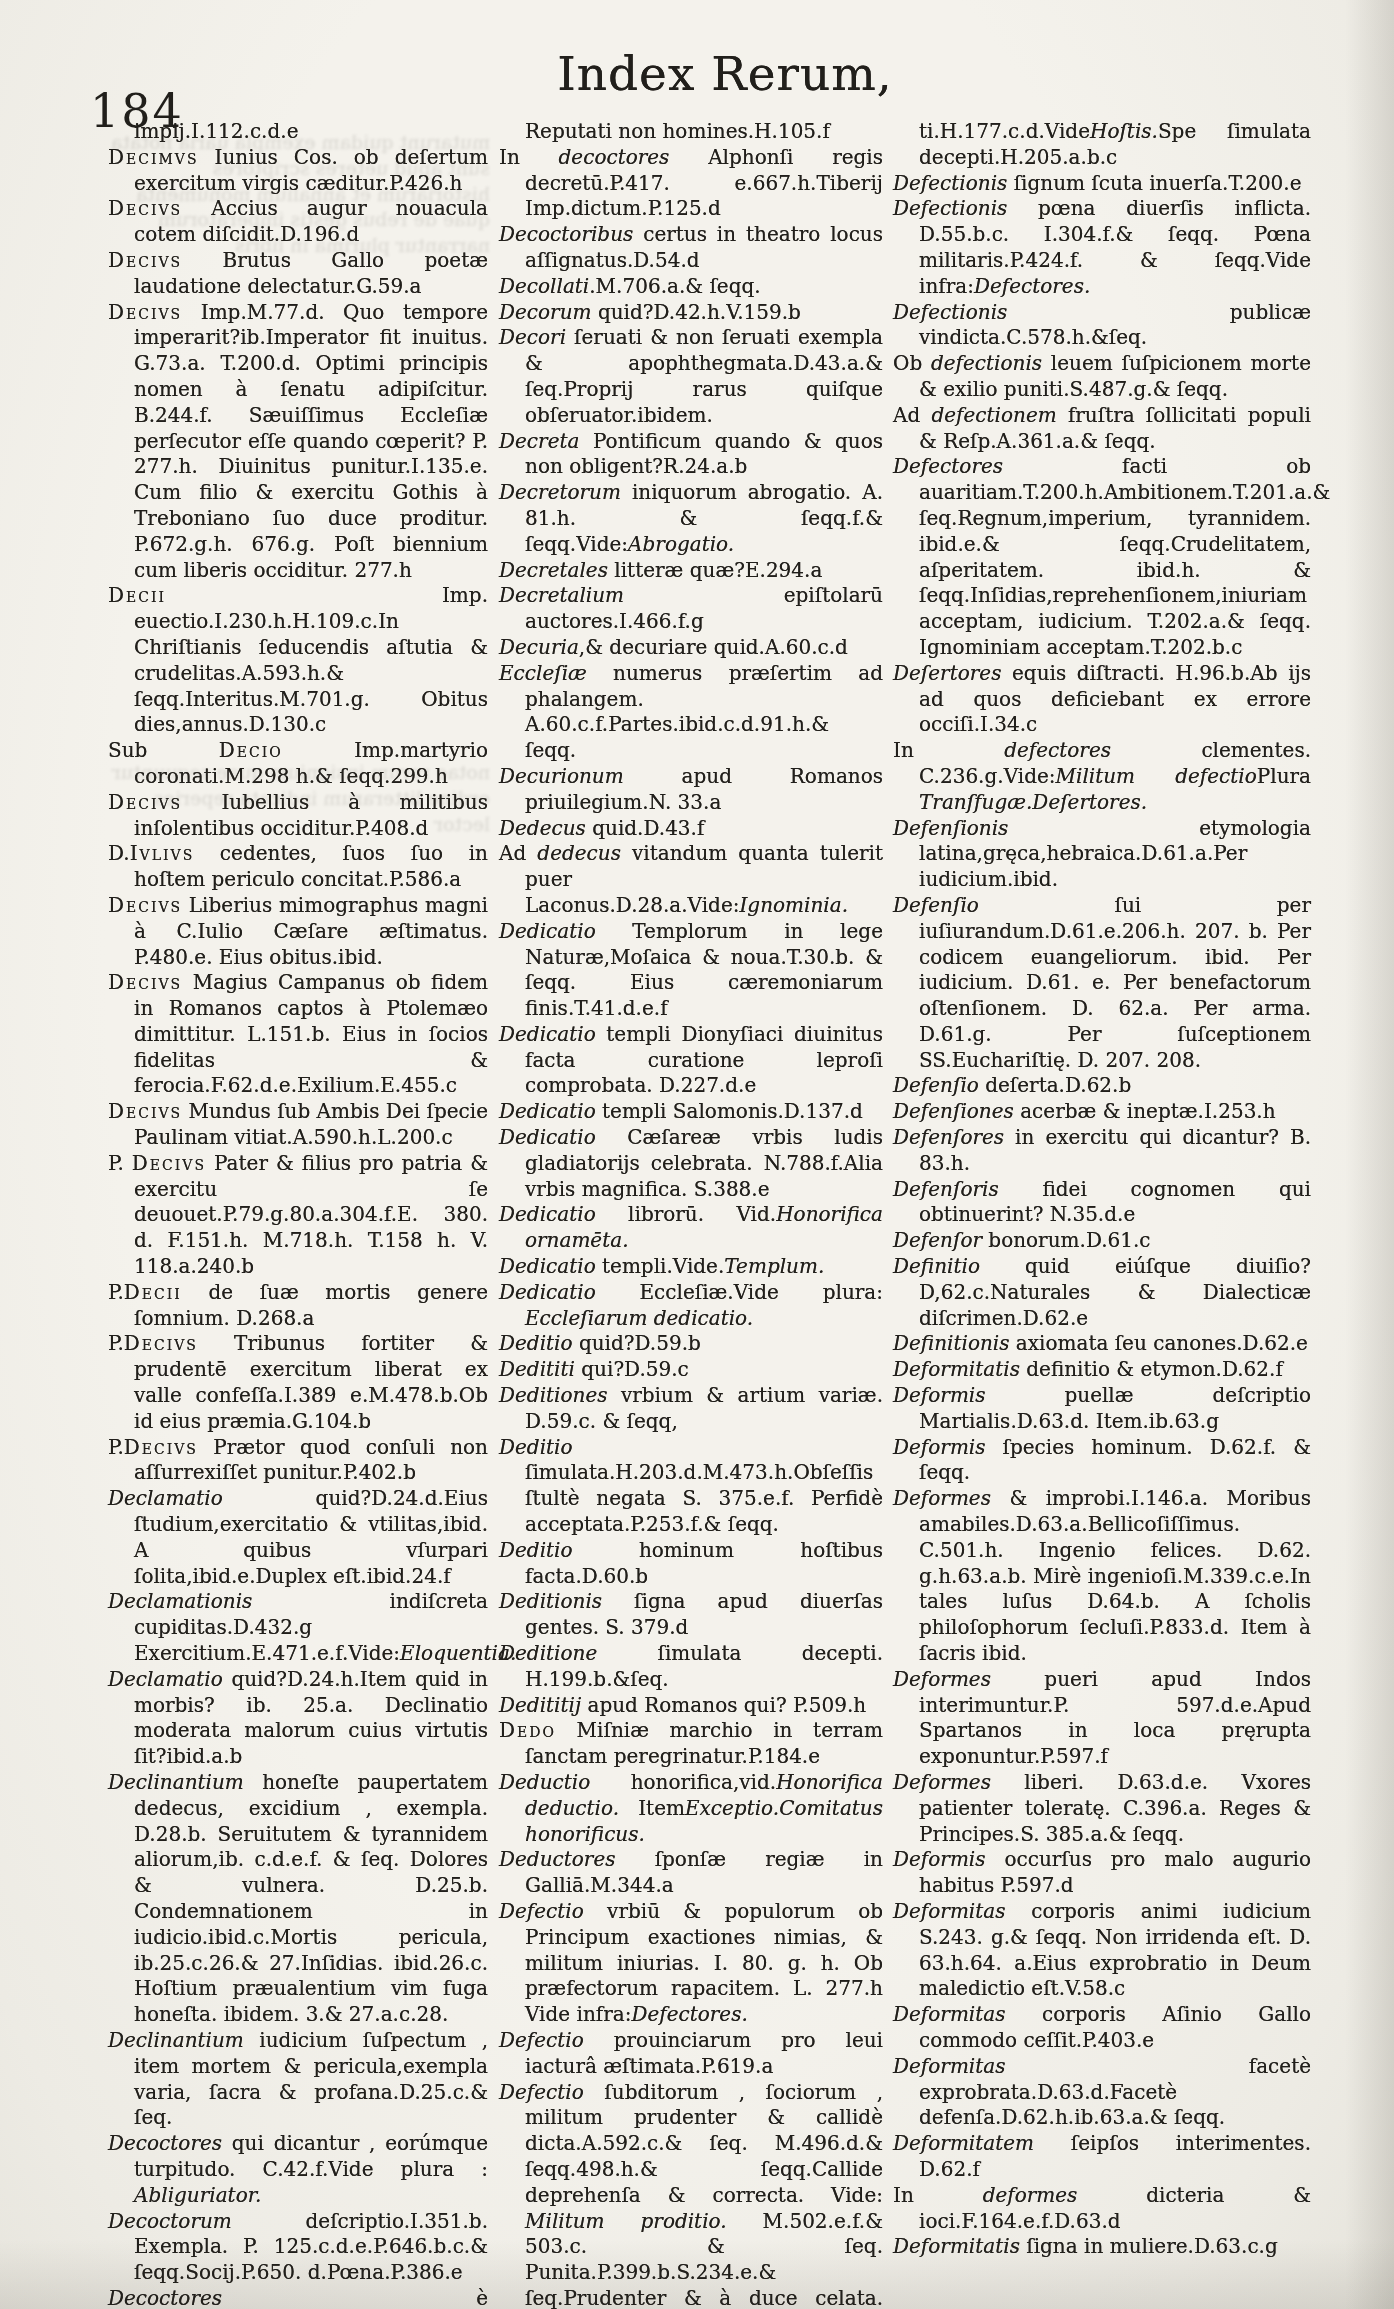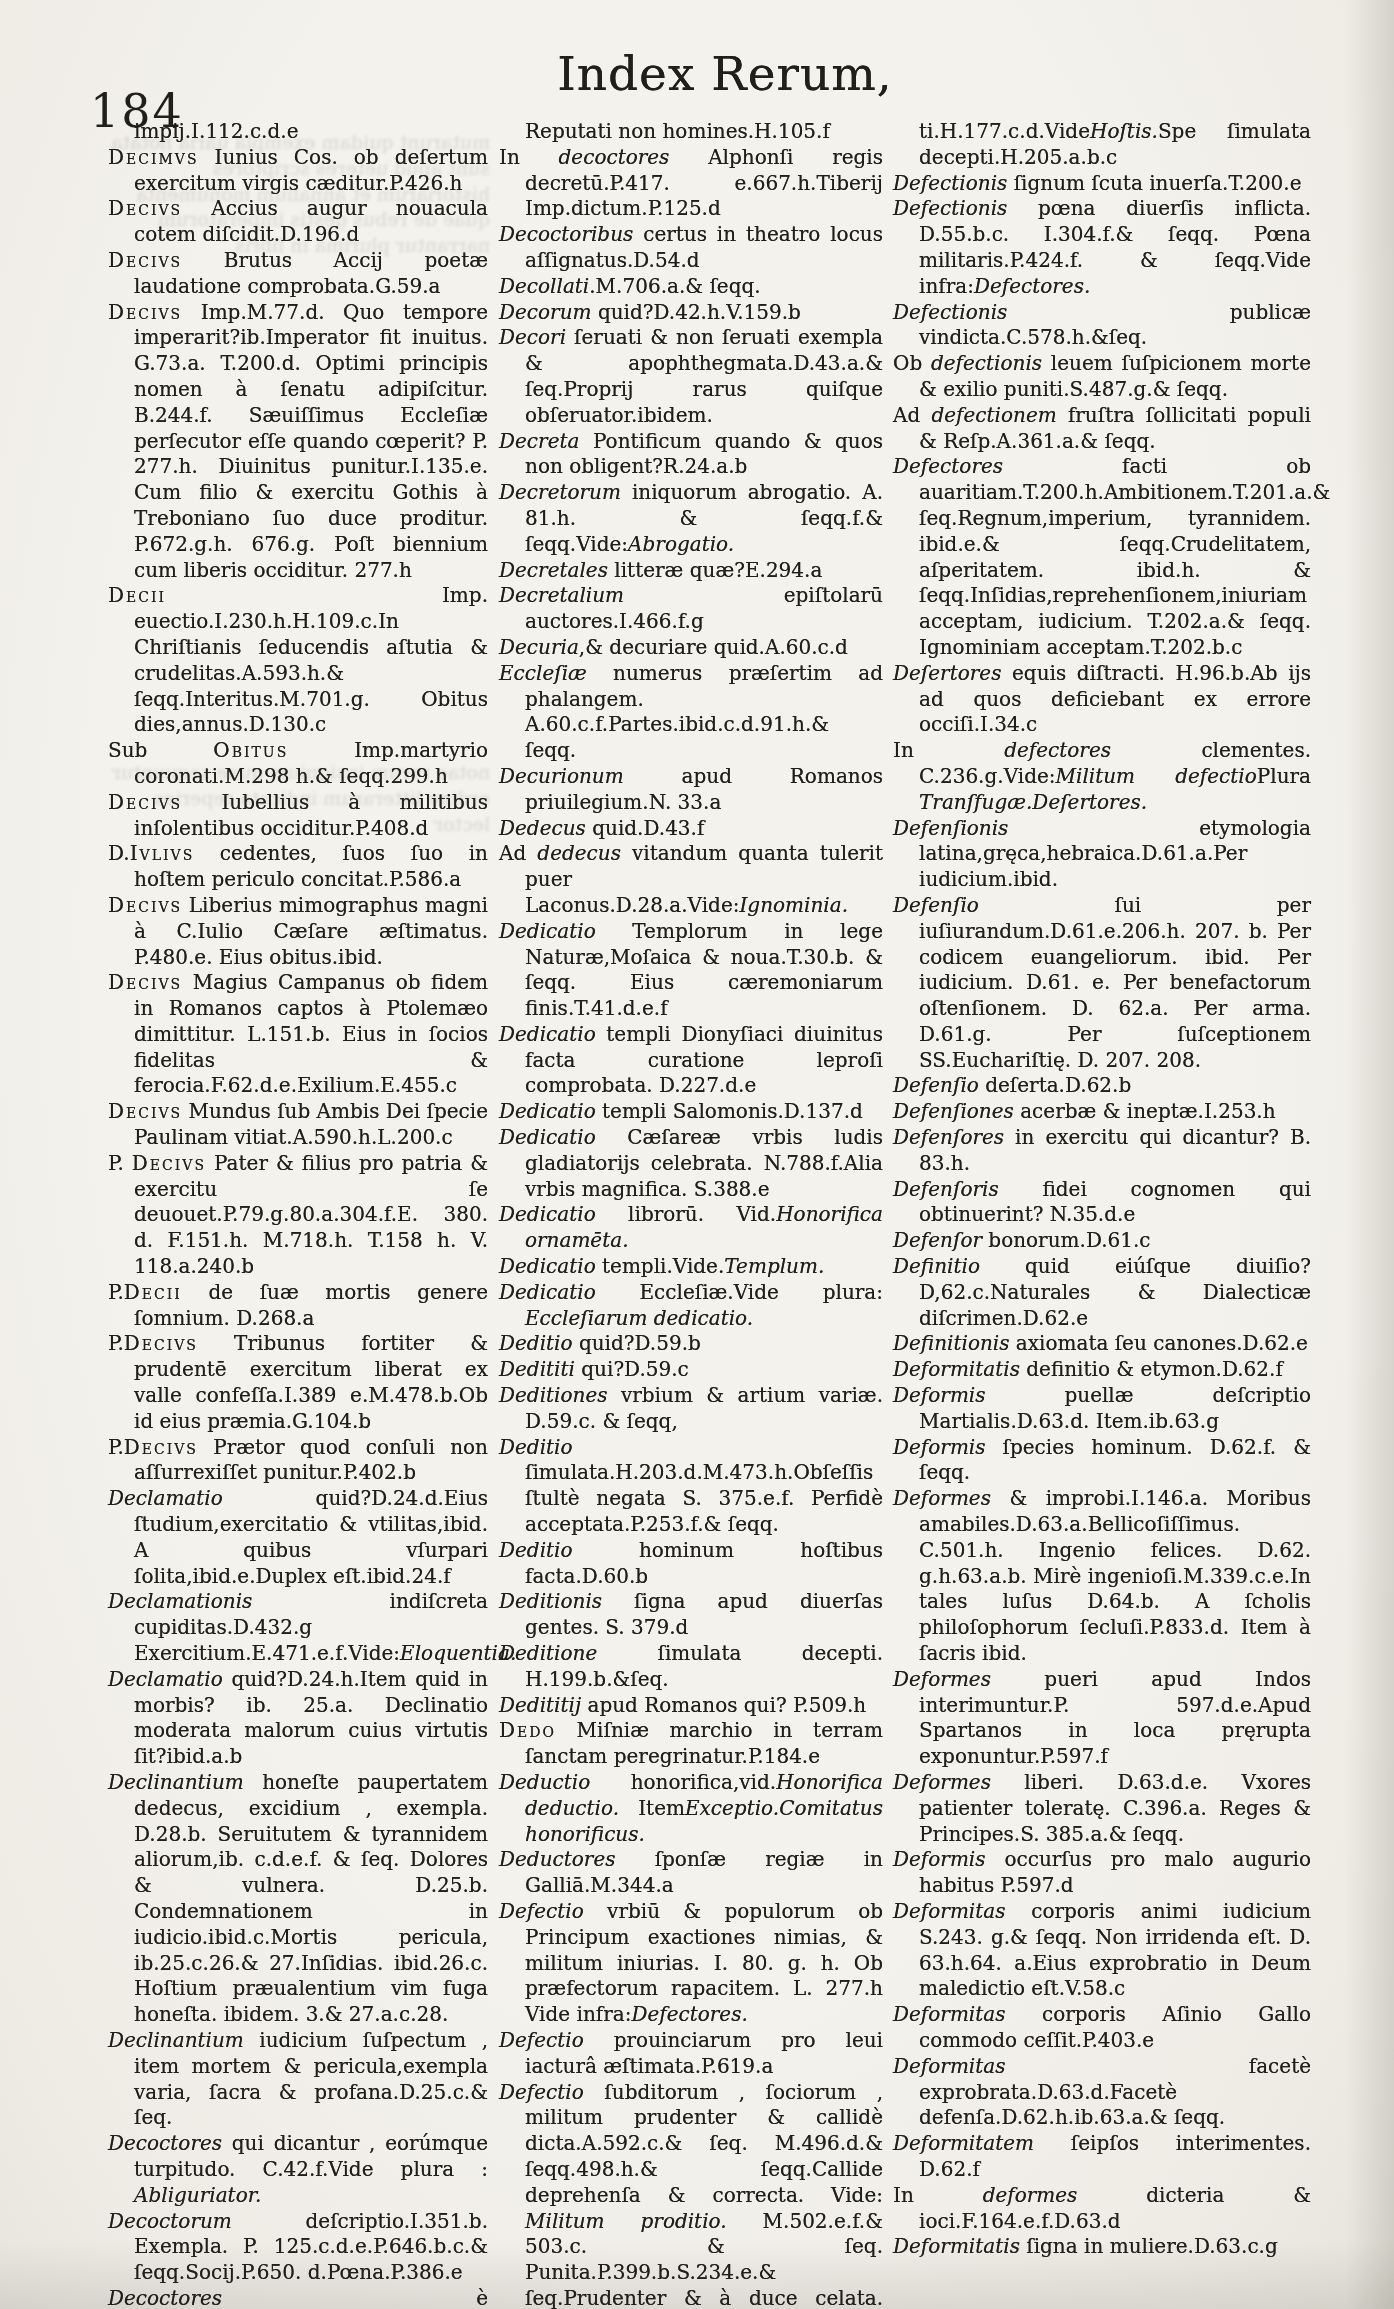--- a/index.html
+++ b/index.html
@@ -48,24 +48,24 @@
 <body>
 
 <div class="page">
   <div class="pagenum">184</div>
   <div class="title">Index Rerum,</div>
 
   <div class="col" style="left:108px;width:380px;">
       <div class="entry cont"><span>impij.I.112.c.d.e</span></div>
       <div class="entry"><span class="sc">Decimvs</span><span> Iunius Cos. ob deſertum exercitum virgis cæditur.P.426.h</span></div>
       <div class="entry"><span class="sc">Decivs</span><span> Accius augur nouacula cotem diſcidit.D.196.d</span></div>
-      <div class="entry"><span class="sc">Decivs</span><span> Brutus Accij poetæ laudatione comprobata.G.59.a</span></div>
+      <div class="entry"><span class="sc">Decivs</span><span> Brutus Gallo poetæ laudatione delectatur.G.59.a</span></div>
       <div class="entry"><span class="sc">Decivs</span><span> Imp.M.77.d. Quo tempore imperarit?ib.Imperator fit inuitus. G.73.a. T.200.d. Optimi principis nomen à ſenatu adipiſcitur. B.244.f. Sæuiſſimus Eccleſiæ perſecutor eſſe quando cœperit? P. 277.h. Diuinitus punitur.I.135.e. Cum filio &amp; exercitu Gothis à Treboniano ſuo duce proditur. P.672.g.h. 676.g. Poſt biennium cum liberis occiditur. 277.h</span></div>
       <div class="entry"><span class="sc">Decii</span><span> Imp. euectio.I.230.h.H.109.c.In Chriſtianis ſeducendis aſtutia &amp; crudelitas.A.593.h.&amp; ſeqq.Interitus.M.701.g. Obitus dies,annus.D.130.c</span></div>
-      <div class="entry"><span>Sub </span><span class="sc">Obitus</span><span> Imp.martyrio coronati.M.298 h.&amp; ſeqq.299.h</span></div>
+      <div class="entry"><span>Sub </span><span class="sc">Decio</span><span> Imp.martyrio coronati.M.298 h.&amp; ſeqq.299.h</span></div>
       <div class="entry"><span class="sc">Decivs</span><span> Iubellius à militibus inſolentibus occiditur.P.408.d</span></div>
       <div class="entry"><span>D.</span><span class="sc">Ivlivs</span><span> cedentes, ſuos ſuo in hoſtem periculo concitat.P.586.a</span></div>
       <div class="entry"><span class="sc">Decivs</span><span> Liberius mimographus magni à C.Iulio Cæſare æſtimatus. P.480.e. Eius obitus.ibid.</span></div>
       <div class="entry"><span class="sc">Decivs</span><span> Magius Campanus ob fidem in Romanos captos à Ptolemæo dimittitur. L.151.b. Eius in ſocios fidelitas &amp; ferocia.F.62.d.e.Exilium.E.455.c</span></div>
       <div class="entry"><span class="sc">Decivs</span><span> Mundus ſub Ambis Dei ſpecie Paulinam vitiat.A.590.h.L.200.c</span></div>
       <div class="entry"><span>P. </span><span class="sc">Decivs</span><span> Pater &amp; filius pro patria &amp; exercitu ſe deuouet.P.79.g.80.a.304.f.E. 380. d. F.151.h. M.718.h. T.158 h. V. 118.a.240.b</span></div>
       <div class="entry"><span>P.</span><span class="sc">Decii</span><span> de ſuæ mortis genere ſomnium. D.268.a</span></div>
       <div class="entry"><span>P.</span><span class="sc">Decivs</span><span> Tribunus fortiter &amp; prudentē exercitum liberat ex valle confeſſa.I.389 e.M.478.b.Ob id eius præmia.G.104.b</span></div>
       <div class="entry"><span>P.</span><span class="sc">Decivs</span><span> Prætor quod conſuli non aſſurrexiſſet punitur.P.402.b</span></div>
       <div class="entry"><i>Declamatio</i><span> quid?D.24.d.Eius ſtudium,exercitatio &amp; vtilitas,ibid. A quibus vſurpari ſolita,ibid.e.Duplex eſt.ibid.24.f</span></div>

